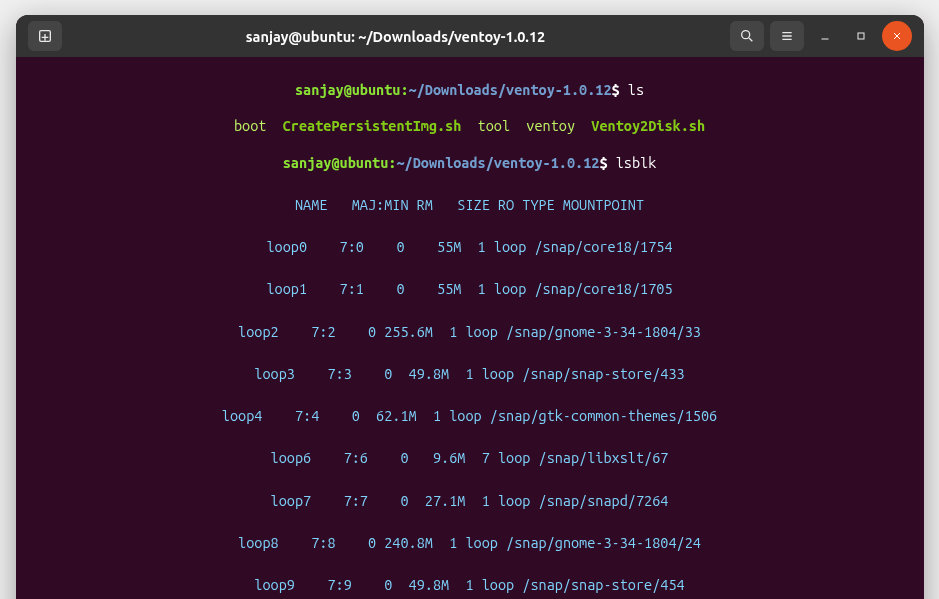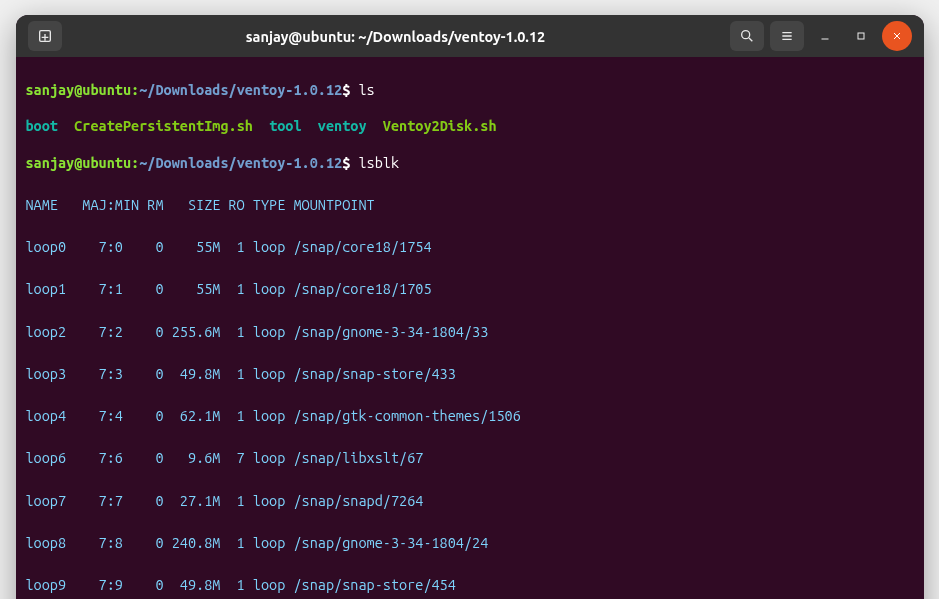--- a/index.html
+++ b/index.html
@@ -72,23 +72,23 @@
     color: #ffffff;
     white-space: pre;
     font-family: 'Ubuntu Mono', 'DejaVu Sans Mono', 'Courier New', monospace;
     min-height: 510px;
   }
   .prompt-user { color: #8ae234; font-weight: bold; }
   .prompt-path { color: #729fcf; font-weight: bold; }
   .prompt-dollar { color: #ffffff; font-weight: bold; }
   .cmd { color: #ffffff; }
   .exe { color: #84cc16; font-weight: bold; }
-  .dir { color: #14b8a6; font-weight: bold; }
+  .dir { color: #bef264; font-weight: normal; }
   .out { color: #7dd3fc; margin-top: 6px; }
-  .line { display: block; min-height: 1.25em; }
+  .line { display: block; min-height: 1.25em; text-align: center; }
 </style>
 </head>
 <body>
 
 <div class="window">
   <div class="titlebar">
     <div class="tb-btn">
       <svg viewBox="0 0 24 24">
           <rect x="4" y="4" width="16" height="16" rx="2"></rect>
           <line x1="12" y1="9" x2="12" y2="19"></line>

